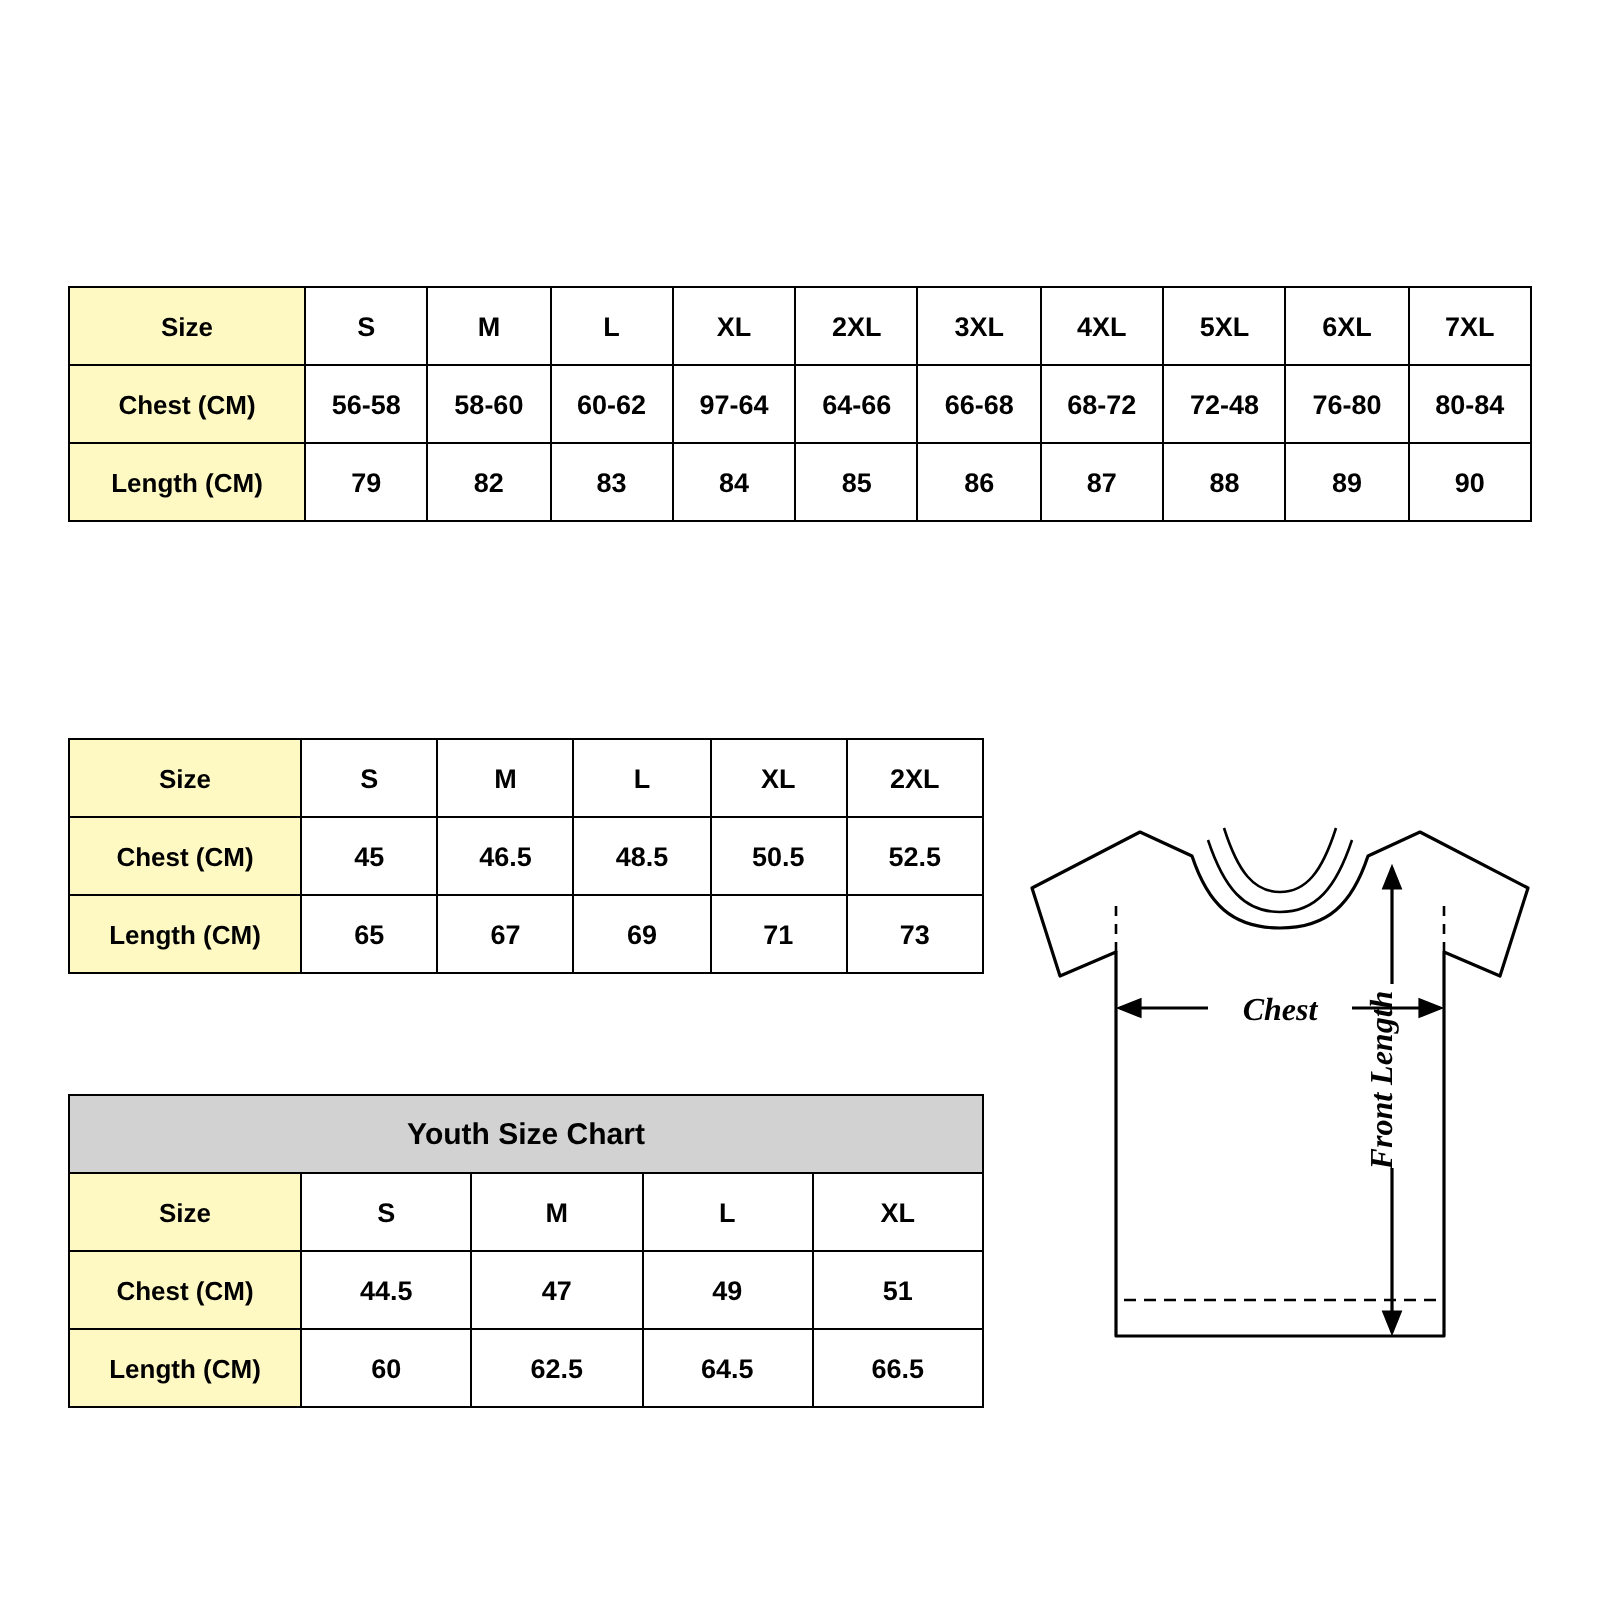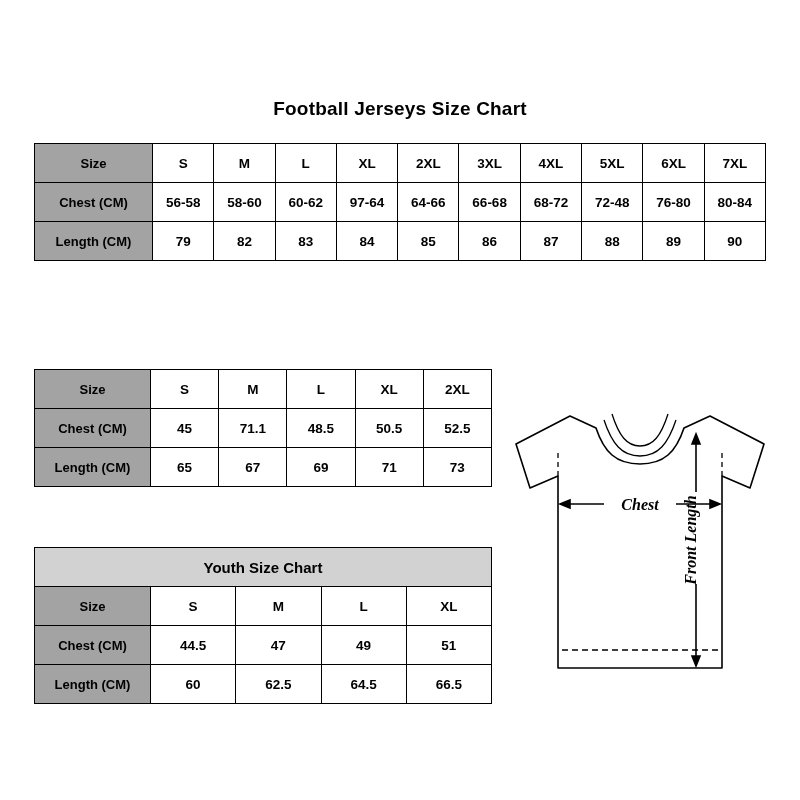--- a/index.html
+++ b/index.html
@@ -46,21 +46,21 @@
     background: #ffffff;
     color: #000;
   }
   table.sizetable .caption-cell {
     background: #d2d2d2;
     font-size: 15px;
     font-weight: bold;
     height: 38px;
   }
   table.sizetable .rowhead {
-    background: #a3a3a3;
+    background: #fef9c3;
     font-size: 13px;
   }
 
   
   #mens-table {
     position: absolute;
     left: 34px;
     top: 143px;
     width: 732px;
   }
@@ -103,21 +103,20 @@
     font-weight: bold;
     font-size: 16px;
     fill: #000;
   }
 </style>
 </head>
 <body>
 
 <div class="page">
 
-  <div class="title">Football Jerseys Size Chart</div>
 
   <table class="sizetable" id="mens-table">
     <colgroup>
       <col class="labelcol">
       <col>
         <col>
         <col>
         <col>
         <col>
         <col>
@@ -183,21 +182,21 @@
         <td class="rowhead">Size</td>
         <td>S</td>
         <td>M</td>
         <td>L</td>
         <td>XL</td>
         <td>2XL</td>
       </tr>
       <tr>
         <td class="rowhead">Chest (CM)</td>
         <td>45</td>
-        <td>71.1</td>
+        <td>46.5</td>
         <td>48.5</td>
         <td>50.5</td>
         <td>52.5</td>
       </tr>
       <tr>
         <td class="rowhead">Length (CM)</td>
         <td>65</td>
         <td>67</td>
         <td>69</td>
         <td>71</td>

